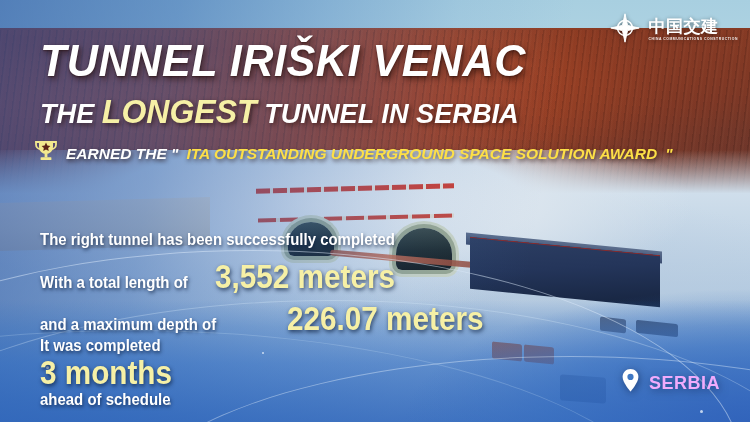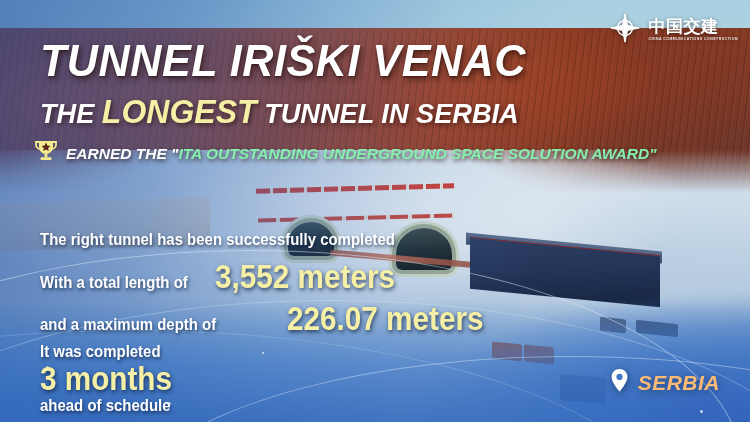--- a/index.html
+++ b/index.html
@@ -188,21 +188,21 @@
   .award-row {
     position: absolute; left: 34px; top: 139px;
     display: flex; align-items: center; gap: 8px;
     white-space: nowrap;
   }
   .award-text {
     font-size: 15.5px; font-weight: bold; font-style: italic;
     color: #ffffff; line-height: 1;
     text-shadow: 1px 2px 4px rgba(25,6,4,.7);
   }
-  .award-text .hl { color: #86efac; }
+  .award-text .hl { color: #fde047; margin-left: 8px; }
 
   
   .stats { position: absolute; left: 40px; top: 231px; }
   .stat-line {
     display: flex; align-items: baseline; white-space: nowrap;
     margin-bottom: 2px; line-height: 1.08;
   }
   .stat-txt {
     color: #ffffff; font-size: 17px; font-weight: bold;
     transform: scaleX(.88); transform-origin: left center;
@@ -210,35 +210,35 @@
     text-shadow: 1px 2px 4px rgba(12,30,60,.75);
   }
   .stat-num {
     color: #F6F0A6; font-weight: bold;
     transform: scaleX(.9); transform-origin: left center;
     display: inline-block;
     text-shadow: 1px 2px 5px rgba(12,30,60,.78);
   }
   .ln1 { margin-bottom: 10px; }
   .ln2 { margin-left: 0px;  margin-bottom: 6px; }
-  .ln3 { margin-left: 0px;  margin-bottom: 6px; gap: 20px; }
+  .ln3 { margin-left: 0px;  margin-bottom: 0; gap: 20px; }
   .ln4 { margin-left: 0px; flex-direction: column; }
   .ln2 .stat-num { font-size: 33px; }
   .ln3 .stat-num { font-size: 33px; }
   .ln4 .stat-num { font-size: 33px; }
   .sp { display: inline-block; width: 7px; }
 
   
   .serbia {
     position: absolute; right: 30px; bottom: 25px;
     display: flex; align-items: center; gap: 9px;
     filter: drop-shadow(1px 2px 4px rgba(10,30,70,.55));
   }
   .serbia-label {
-    color: #fdba74; font-size: 21px; font-weight: bold; font-style: italic;
+    color: #f0abfc; font-size: 18px; font-weight: bold; 
     letter-spacing: .5px; line-height: 1;
   }
 </style>
 </head>
 <body>
 
 <div id="poster">
 
   <div class="layer sky"></div>
   <div class="layer ridge-far"></div>

